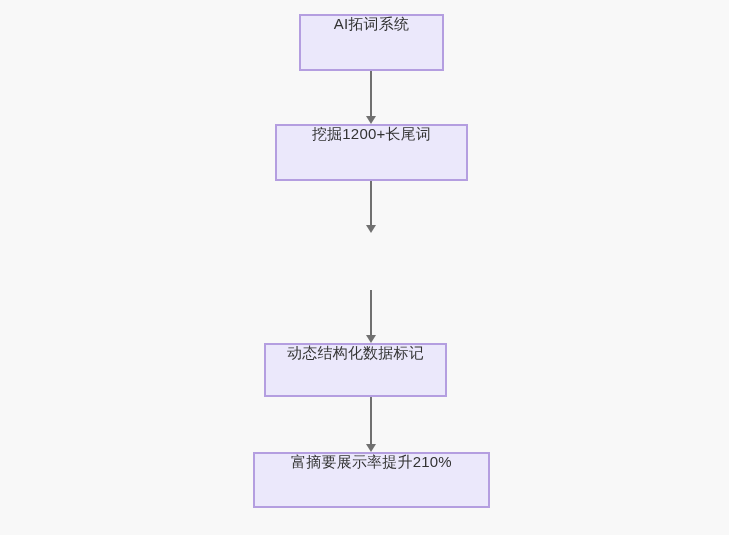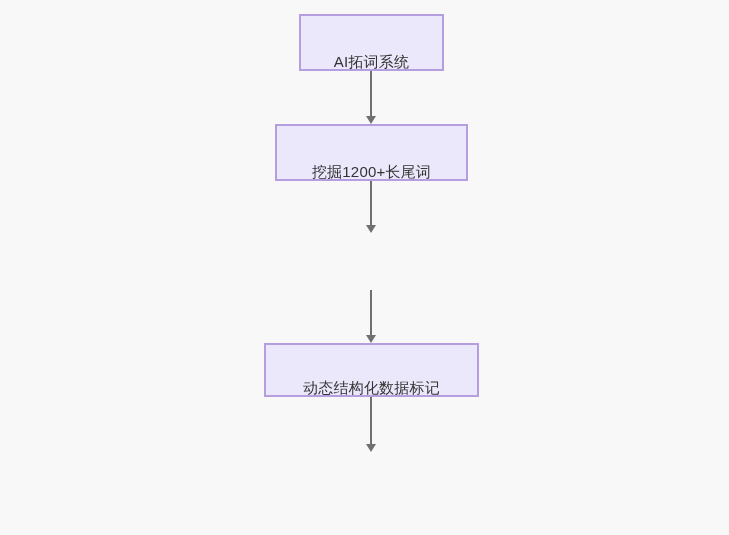--- a/index.html
+++ b/index.html
@@ -17,21 +17,21 @@
     position: relative;
     width: 729px;
     height: 535px;
   }
   .node {
     position: absolute;
     box-sizing: border-box;
     background: #ebe8fb;
     border: 2px solid #b49ee0;
     display: flex;
-    align-items: flex-end;
+    align-items: flex-start;
     justify-content: center;
     color: #333333;
     font-size: 15px;
     line-height: 1;
     letter-spacing: 0.2px;
     white-space: nowrap;
   }
   .node-label {
     display: block;
   }
@@ -78,23 +78,26 @@
     <div class="stem" style="background: rgb(112, 112, 112);"></div>
     <div class="arrowhead" style="border-top-color: rgb(112, 112, 112);"></div>
   </div>
 
 
   <div class="connector" style="left: 365px; top: 290px; height: 53px;">
     <div class="stem" style="background: rgb(112, 112, 112);"></div>
     <div class="arrowhead" style="border-top-color: rgb(112, 112, 112);"></div>
   </div>
 
-  <div class="node" style="left: 264px; top: 343px; width: 215px; height: 54px; background: rgb(235, 232, 251); border-color: rgb(180, 158, 224); color: rgb(51, 51, 51);">
+  <div class="node" style="left: 264px; top: 343px; width: 183px; height: 54px; background: rgb(235, 232, 251); border-color: rgb(180, 158, 224); color: rgb(51, 51, 51);">
     <span class="node-label">动态结构化数据标记</span>
   </div>
 
   <div class="connector" style="left: 365px; top: 397px; height: 55px;">
     <div class="stem" style="background: rgb(112, 112, 112);"></div>
     <div class="arrowhead" style="border-top-color: rgb(112, 112, 112);"></div>
   </div>
 
+  <div class="node" style="left: 253px; top: 452px; width: 237px; height: 56px; background: rgb(235, 232, 251); border-color: rgb(180, 158, 224); color: rgb(51, 51, 51);">
+    <span class="node-label">富摘要展示率提升210%</span>
+  </div>
 
 </div>
 
 </body></html>

